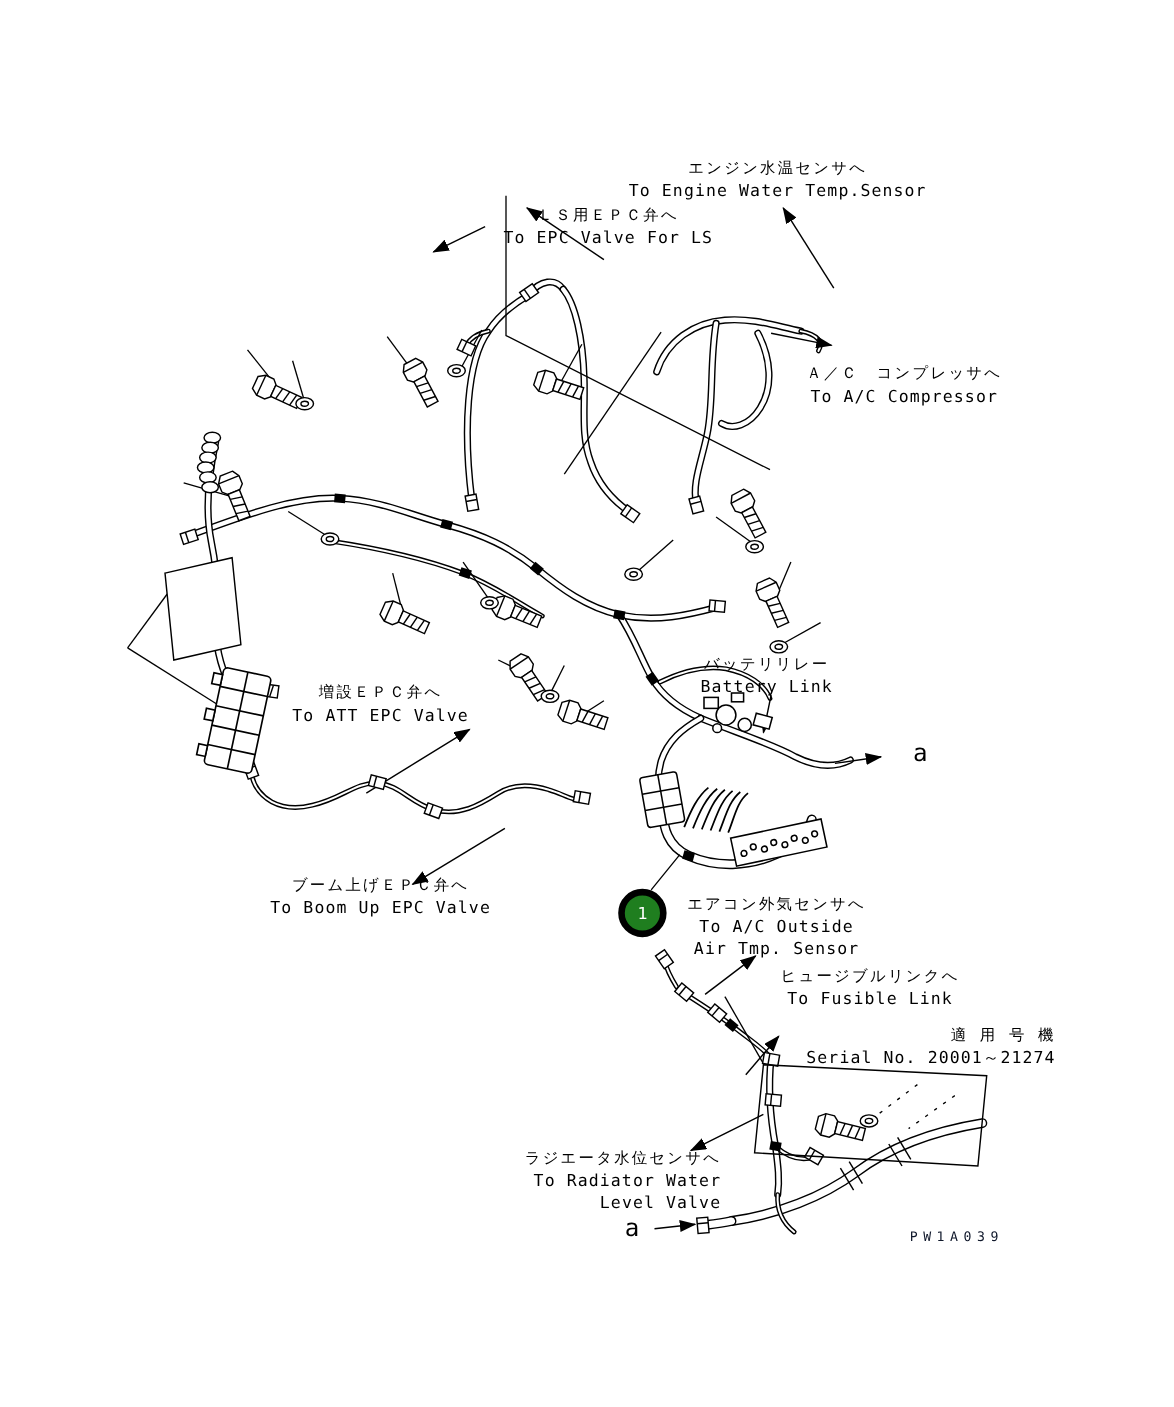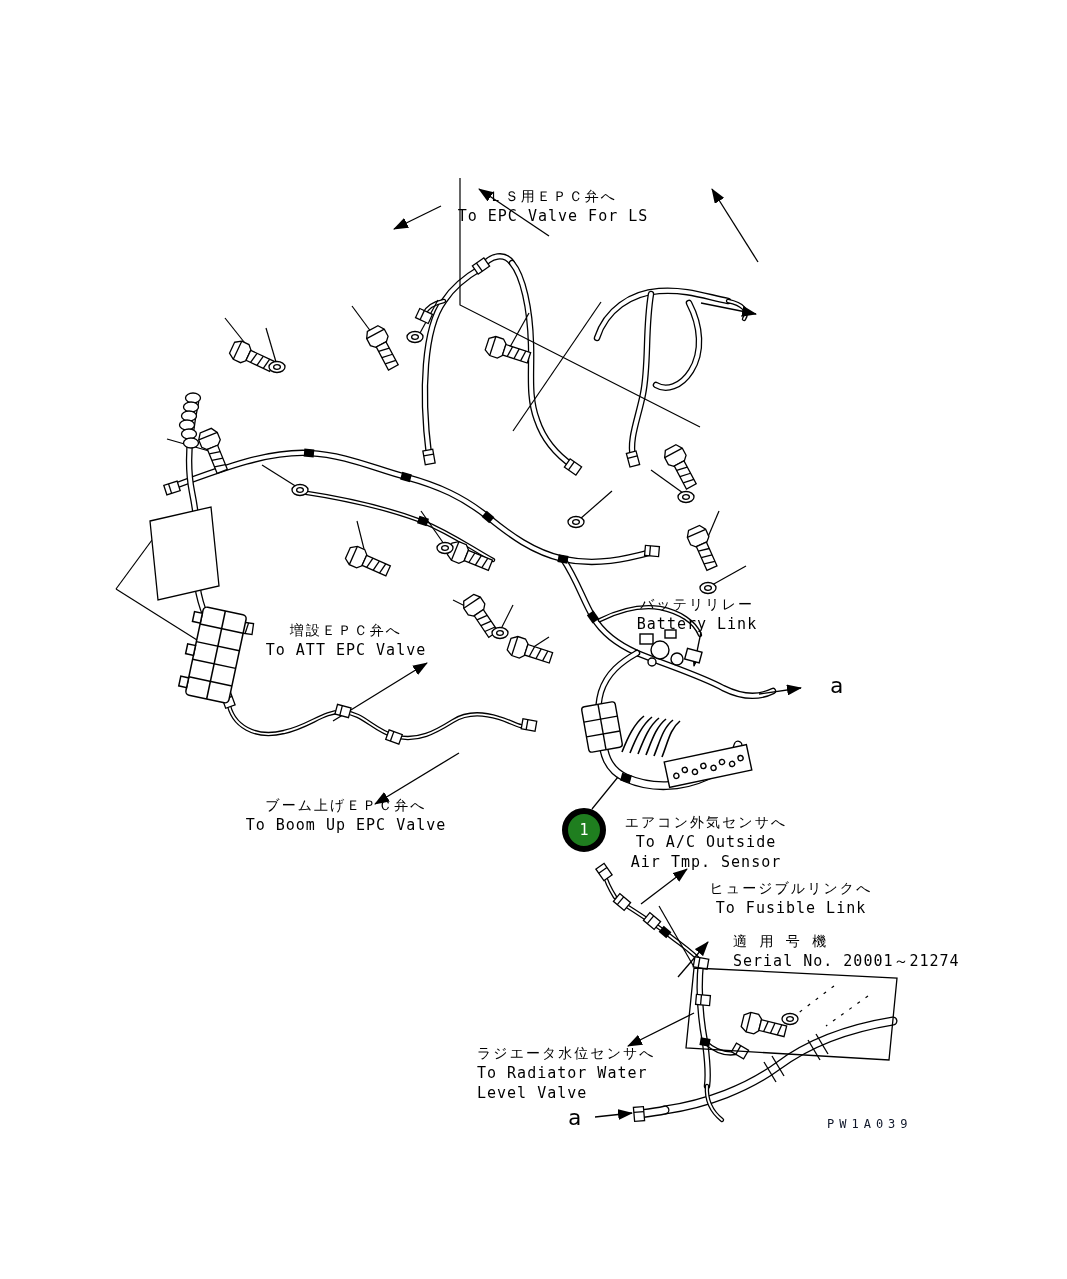--- a/index.html
+++ b/index.html
@@ -3,21 +3,21 @@
 <meta charset="utf-8">
 <style>
   html,body{margin:0;padding:0;background:#fff;}
   .page{position:relative;width:1067px;height:1279px;background:#ffffff;overflow:hidden;
         font-family:"DejaVu Sans Mono",monospace;color:#000;}
   svg{position:absolute;left:0;top:0;}
   .lbl{position:absolute;transform:translateX(-50%);text-align:center;font-size:15px;
        line-height:20px;letter-spacing:1px;white-space:nowrap;}
   .lbl .jp{font-size:14px;letter-spacing:2px;display:block;}
   .lbl .en{display:block;}
-  .lbl-left{transform:none;text-align:left;}
+  .lbl-left{transform:none;text-align:right;}
   .amark{position:absolute;font-size:22px;line-height:22px;}
   .pw{position:absolute;font-size:12px;letter-spacing:5px;color:#0f172a;margin-top:15px;}
   .callout{position:absolute;width:32px;height:32px;border-radius:50%;border:6px solid #000;
            display:flex;align-items:center;justify-content:center;color:#fff;font-size:15px;
            cursor:pointer;}
 </style>
 </head>
 <body>
 
 <div class="page">
@@ -269,27 +269,35 @@
 
     <g stroke="#000" stroke-width="1.3">
       <line x1="772" y1="1056" x2="784" y2="1076"></line>
       <line x1="764" y1="1062" x2="776" y2="1082"></line>
       <line x1="816" y1="1034" x2="828" y2="1054"></line>
       <line x1="808" y1="1040" x2="820" y2="1060"></line>
     </g>
   </g>
 </svg>
 
+<div class="lbl" style="left:707px;top:143px">
+  <span class="jp">エンジン水温センサへ</span>
+  <span class="en">To Engine Water Temp.Sensor</span>
+</div>
 
 <div class="lbl" style="left:553px;top:186px">
   <span class="jp">ＬＳ用ＥＰＣ弁へ</span>
   <span class="en">To EPC Valve For LS</span>
 </div>
 
 
+<div class="lbl" style="left:822px;top:330px">
+  <span class="jp">Ａ／Ｃ　コンプレッサへ</span>
+  <span class="en">To A/C Compressor</span>
+</div>
 
 <div class="lbl" style="left:697px;top:594px">
   <span class="jp">バッテリリレー</span>
   <span class="en">Battery Link</span>
 </div>
 
 <div class="lbl" style="left:346px;top:620px">
   <span class="jp">増設ＥＰＣ弁へ</span>
   <span class="en">To ATT  EPC Valve</span>
 </div>

